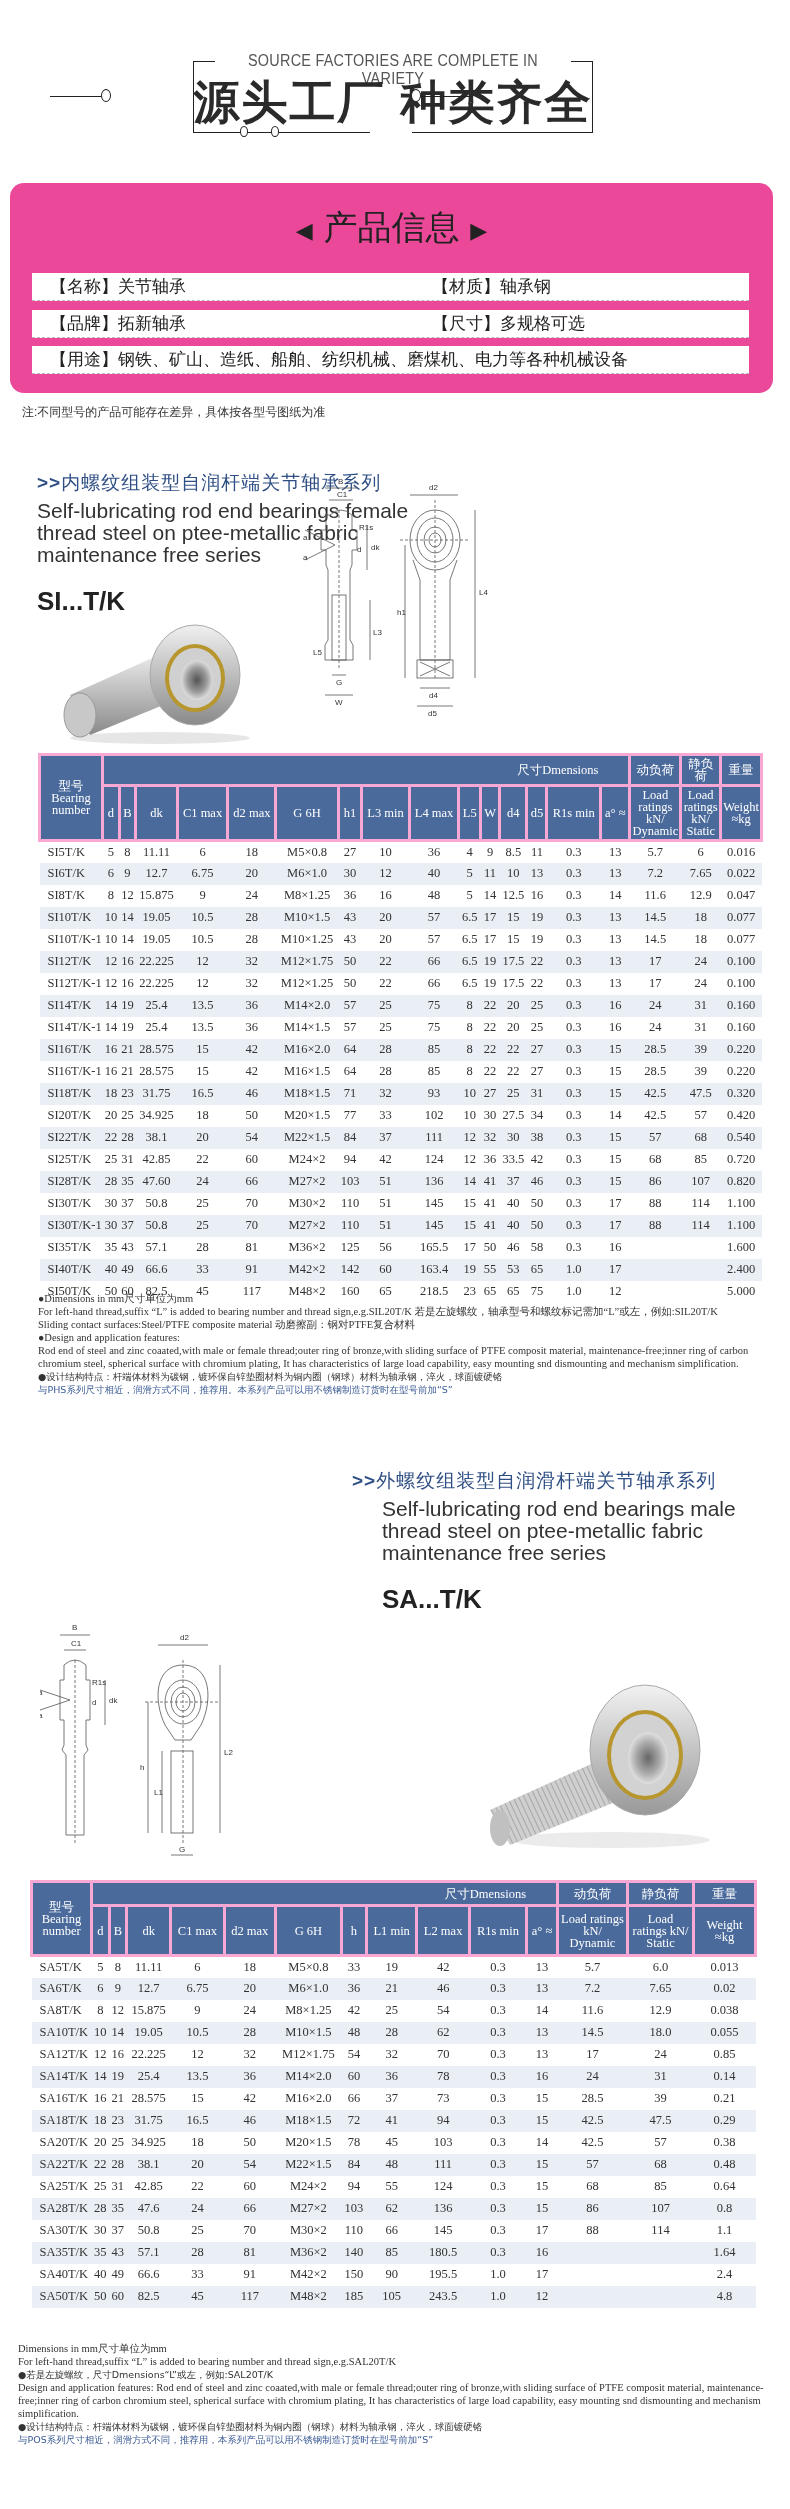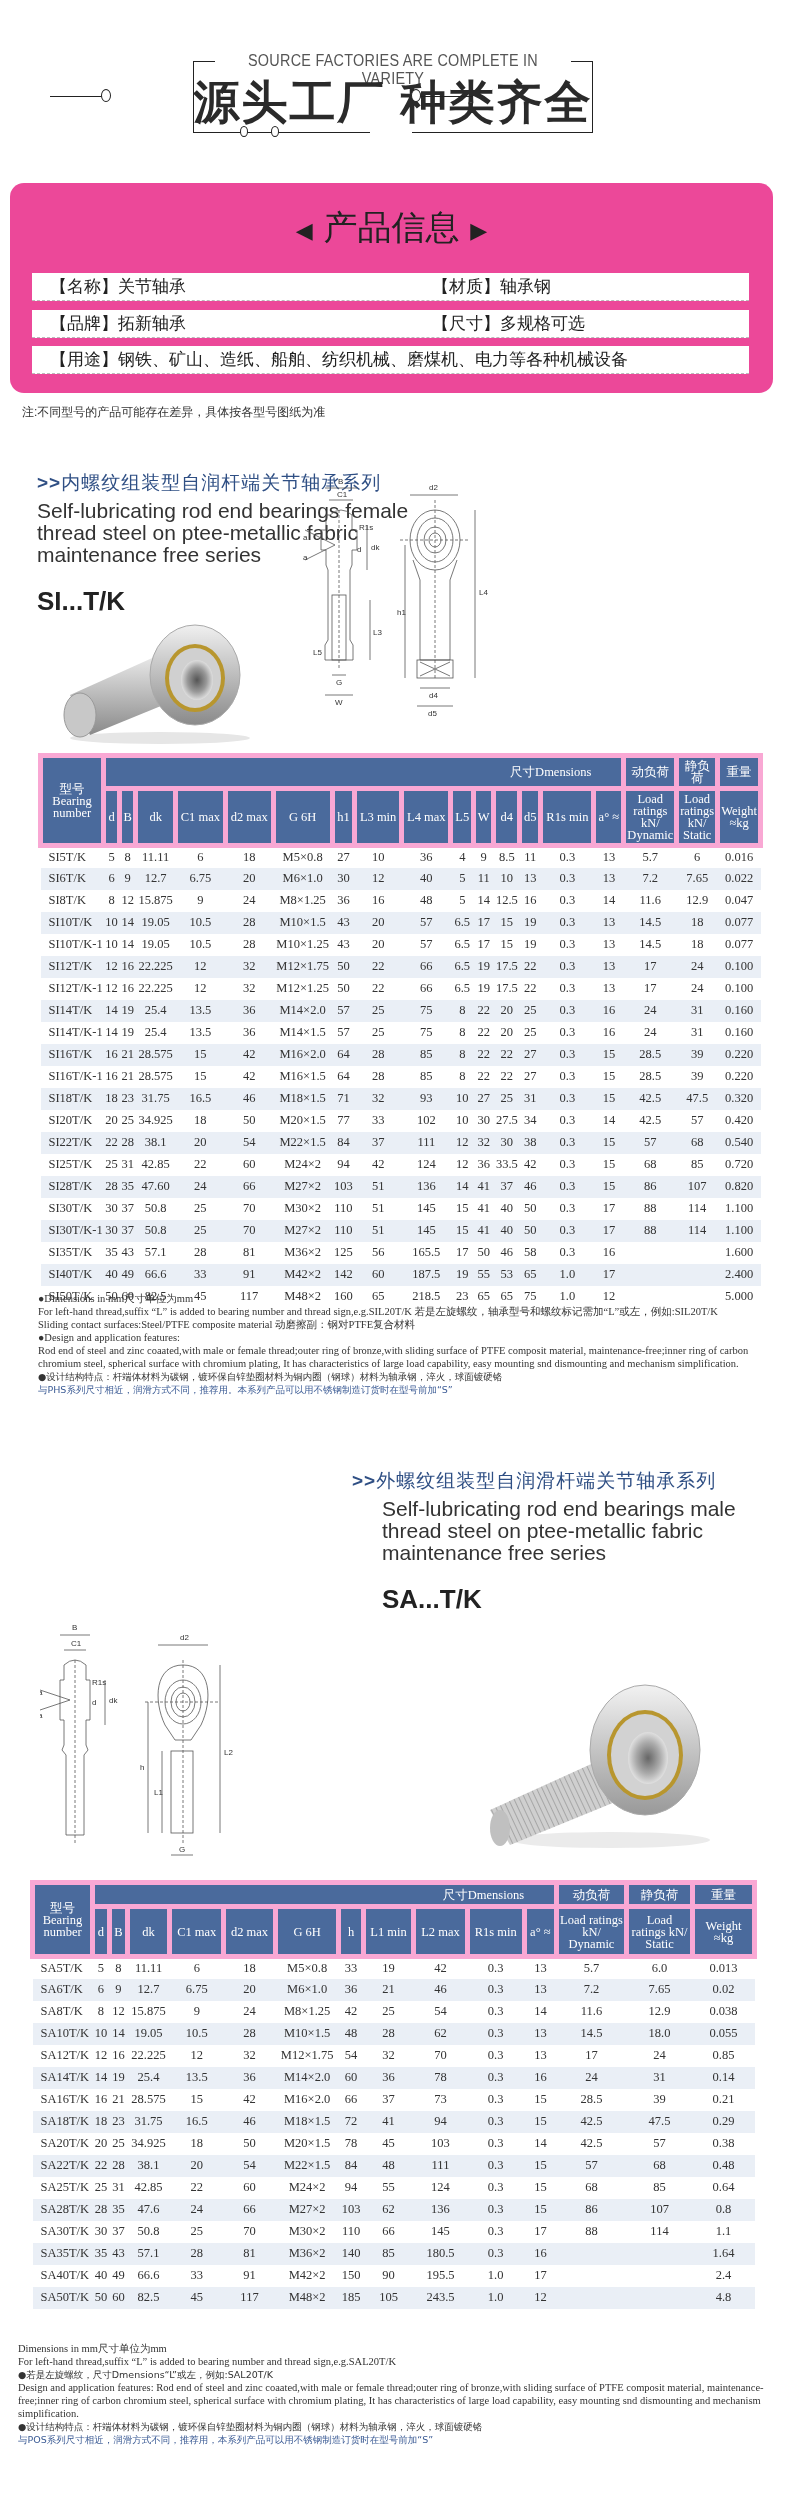--- a/index.html
+++ b/index.html
@@ -32,21 +32,21 @@
   .s-cn .chev { font-weight: bold; color: #2f4f84; }
   .s-en { font-size: 21px; color: #333; line-height: 22px; margin-top: 4px; }
   .s-code { font-size: 26px; font-weight: bold; color: #222; margin-top: 20px; }
 
   
   .bearing-img { position: absolute; }
   .drawing { position: absolute; }
 
   
   table.spec { position: absolute; border-collapse: collapse; font-family: "Liberation Serif", serif; font-size: 12.5px; color: #333; }
-  table.spec th { background: #4a6a9c; color: #fff; font-weight: normal; border: 5px solid #f9a8d4; text-align: center; line-height: 12px; padding: 2px 1px; font-size: 12.5px; }
+  table.spec th { background: #4a6a9c; color: #fff; font-weight: normal; border: 3px solid #f9a8d4; text-align: center; line-height: 12px; padding: 2px 1px; font-size: 12.5px; }
   table.spec td { text-align: center; height: 22px; padding: 0 1px; white-space: nowrap; }
   table.spec td.bn { text-align: left; padding-left: 8px; }
   table.spec tr.alt td { background: #eaeff6; }
 
   .notes { position: absolute; font-family: "Liberation Serif", serif; font-size: 10.5px; color: #333; line-height: 13px; }
   .notes .blue { color: #3a5a94; }
   .notes .cn { font-family: "DejaVu Sans", sans-serif; font-size: 9.5px; }
 </style>
 </head>
 <body>
@@ -598,21 +598,21 @@
       <tr class="alt">
         <td class="bn">SI40T/K</td>
         <td>40</td>
         <td>49</td>
         <td>66.6</td>
         <td>33</td>
         <td>91</td>
         <td>M42×2</td>
         <td>142</td>
         <td>60</td>
-        <td>187.5</td>
+        <td>163.4</td>
         <td>19</td>
         <td>55</td>
         <td>53</td>
         <td>65</td>
         <td>1.0</td>
         <td>17</td>
         <td></td>
         <td></td>
         <td>2.400</td>
       </tr>

